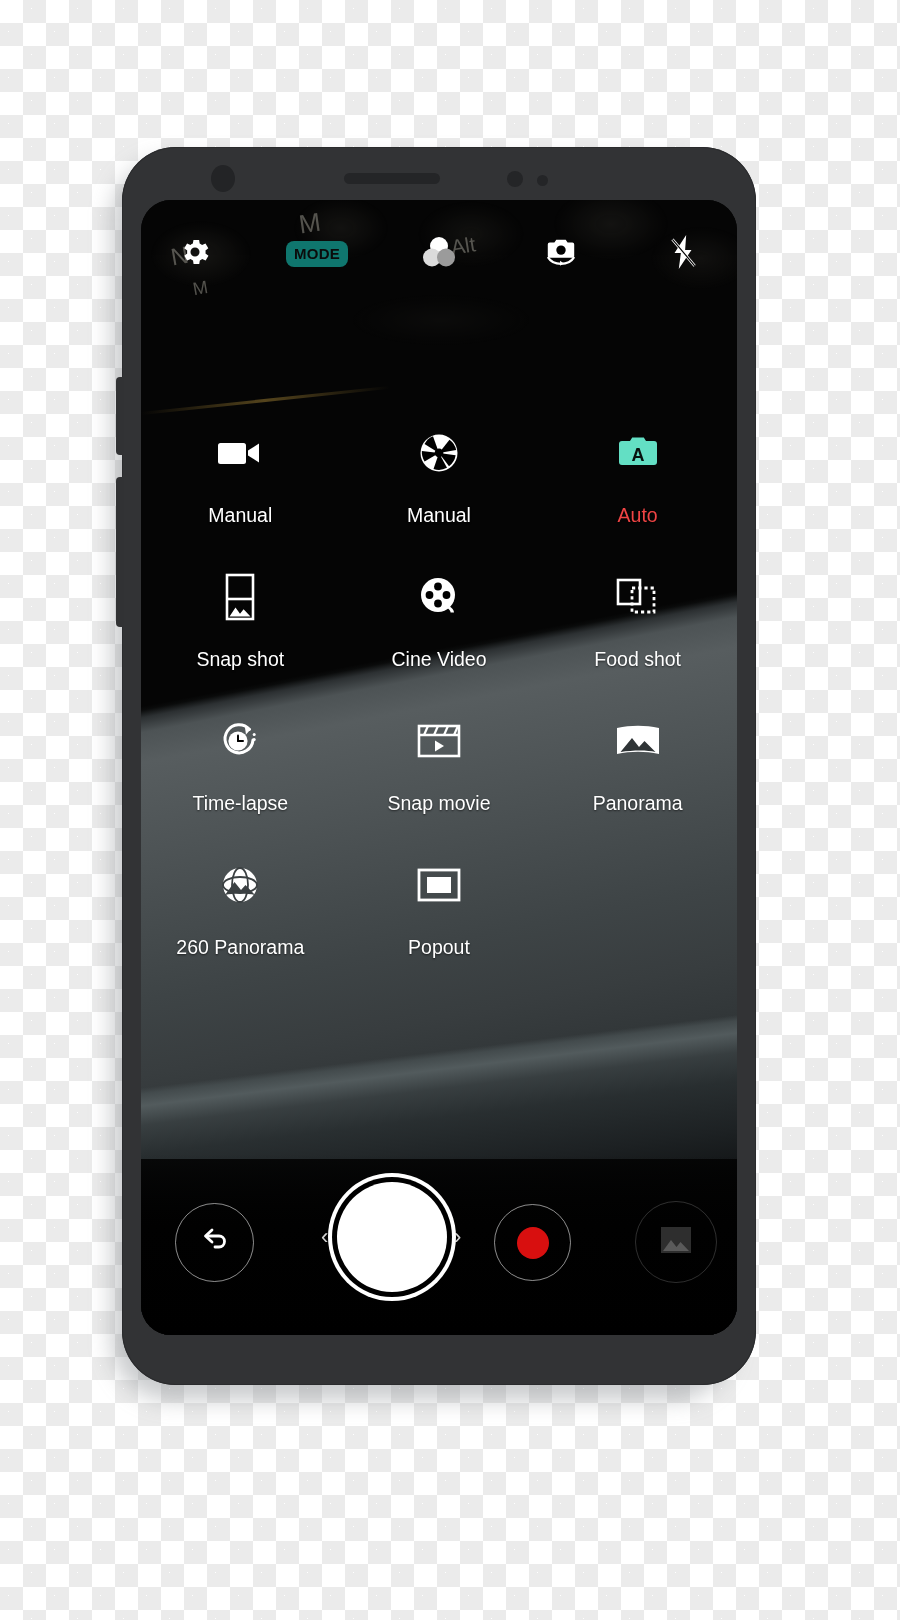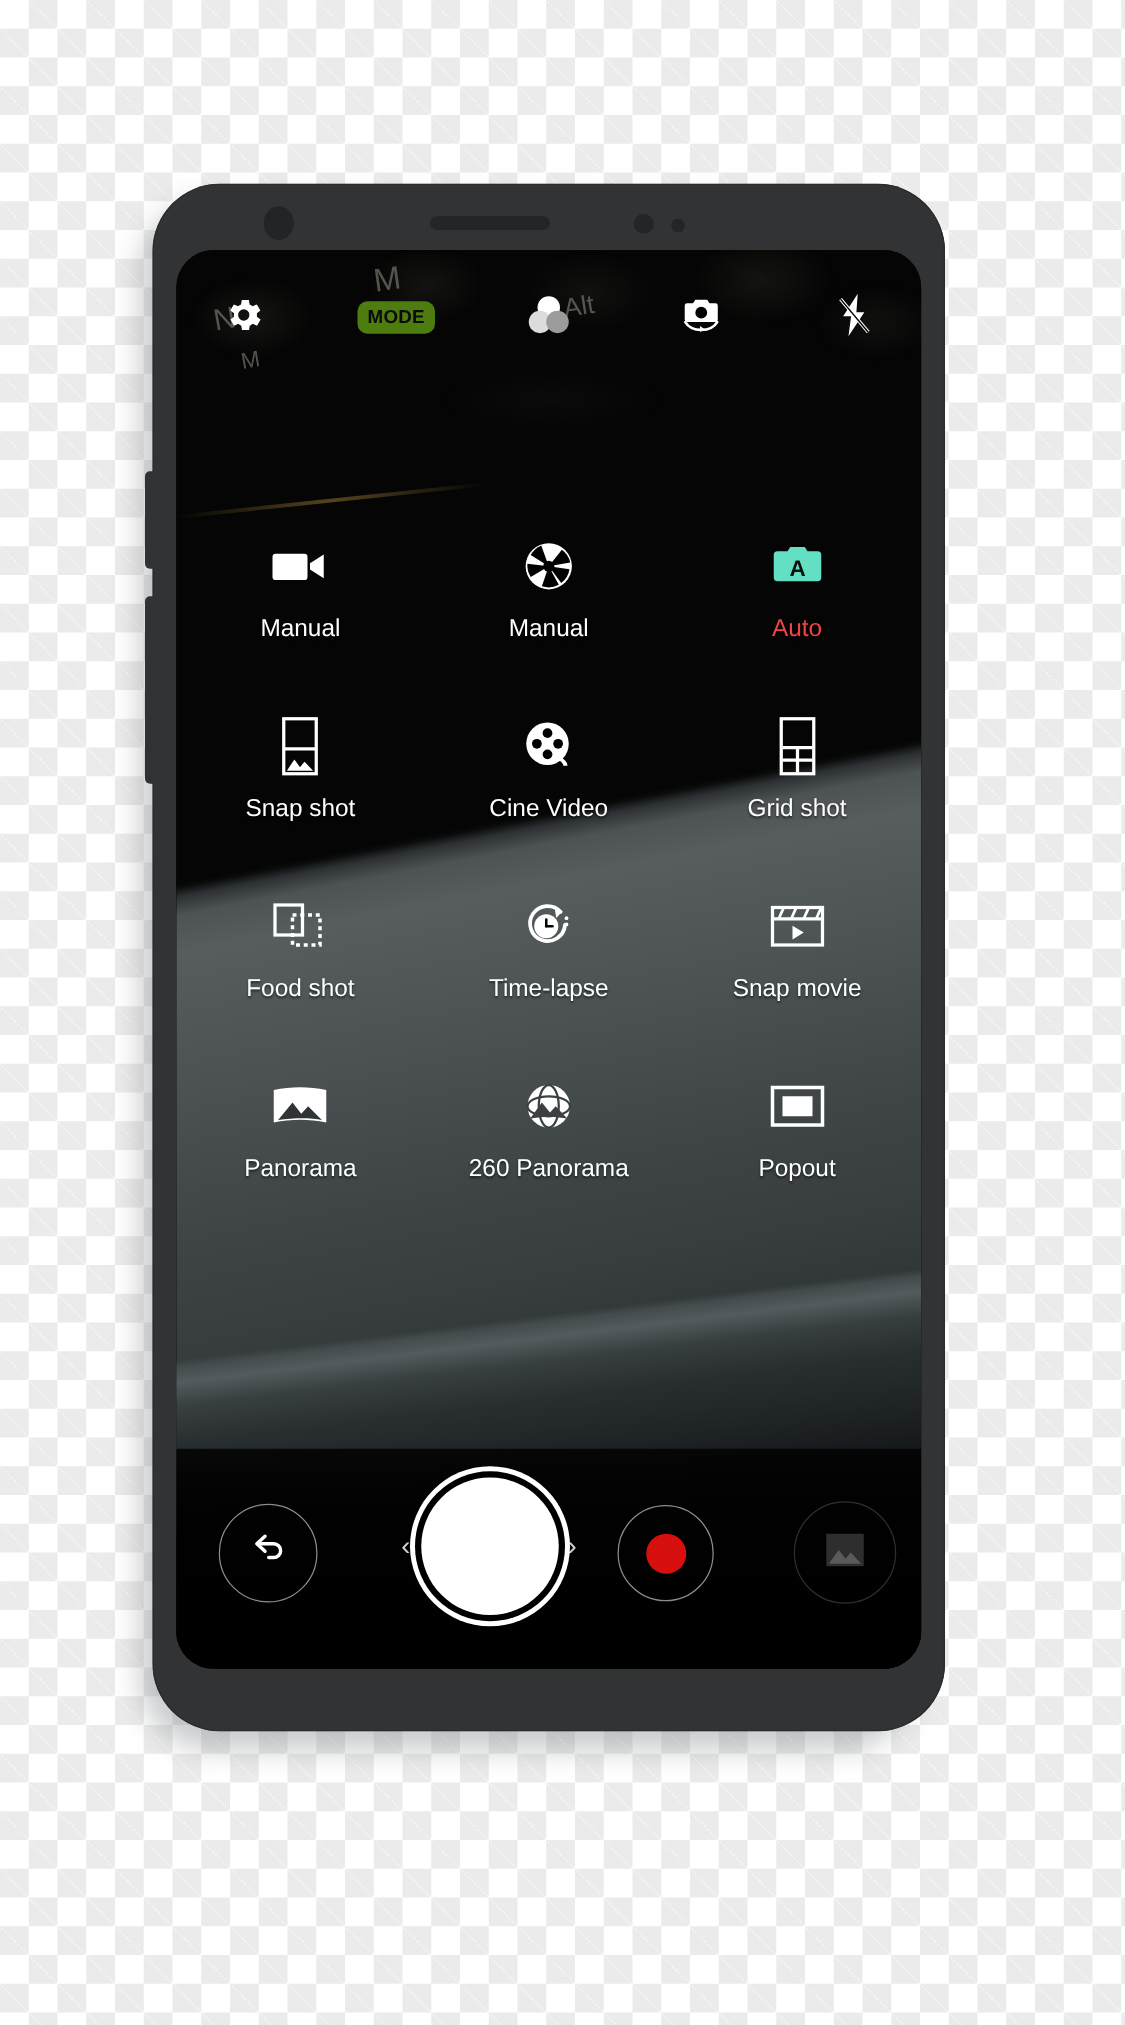--- a/index.html
+++ b/index.html
@@ -179,21 +179,21 @@
     align-items: center;
     justify-content: space-between;
     padding: 0 24px;
     box-sizing: border-box;
   }
   .tool-btn {
     width: 60px; height: 60px;
     display: flex; align-items: center; justify-content: center;
   }
   .mode-badge {
-    background: #4d7c0f;
+    background: #0f766e;
     border-radius: 8px;
     padding: 5px 8px 6px;
     color: #0b0b0b;
     font-size: 15px;
     font-weight: 700;
     letter-spacing: 0.2px;
     line-height: 1;
     font-family: "Liberation Sans", sans-serif;
   }
 
@@ -216,21 +216,21 @@
     padding-top: 6px;
     box-sizing: border-box;
   }
   .mode-icon {
     height: 54px;
     display: flex;
     align-items: center;
     justify-content: center;
   }
   .mode-label {
-    margin-top: 12px;
+    margin-top: 24px;
     color: #ffffff;
     font-size: 19.5px;
     font-family: "Liberation Sans", sans-serif;
     text-shadow: 0 1px 2px rgba(0,0,0,0.6);
     white-space: nowrap;
   }
   .mode-cell.active .mode-label { color: #ef4444; }
 
   
   #bottom-bar {
@@ -414,31 +414,20 @@
                 <circle cx="28.5" cy="19" r="3.9"></circle>
                 <circle cx="20" cy="27.5" r="3.9"></circle>
                 <circle cx="11.5" cy="19" r="3.9"></circle>
               </g>
               <path d="M31 30c3 2 5 4 5 6.5h-3.4c0-1.6-1.6-3.3-3.8-4.7z" fill="#ffffff"></path>
             </svg>
           </div>
           <div class="mode-label">Cine Video</div>
         </div>
 
-        <div class="mode-cell">
-          <div class="mode-icon">
-            <svg width="30" height="48" viewBox="0 0 30 48">
-              <rect x="2" y="2" width="26" height="44" fill="none" stroke="#ffffff" stroke-width="2.6"></rect>
-              <line x1="3" y1="25" x2="27" y2="25" stroke="#ffffff" stroke-width="2.6"></line>
-              <line x1="15" y1="25" x2="15" y2="45" stroke="#ffffff" stroke-width="2.6"></line>
-              <line x1="3" y1="35" x2="27" y2="35" stroke="#ffffff" stroke-width="2.6"></line>
-            </svg>
-          </div>
-          <div class="mode-label">Grid shot</div>
-        </div>
 
         <div class="mode-cell">
           <div class="mode-icon">
             <svg width="46" height="42" viewBox="0 0 46 42">
               <rect x="3" y="4" width="22" height="24" fill="none" stroke="#ffffff" stroke-width="2.6"></rect>
               <rect x="17" y="12" width="22" height="24" fill="none" stroke="#ffffff" stroke-width="2.8" stroke-dasharray="3.2 3"></rect>
             </svg>
           </div>
           <div class="mode-label">Food shot</div>
         </div>

